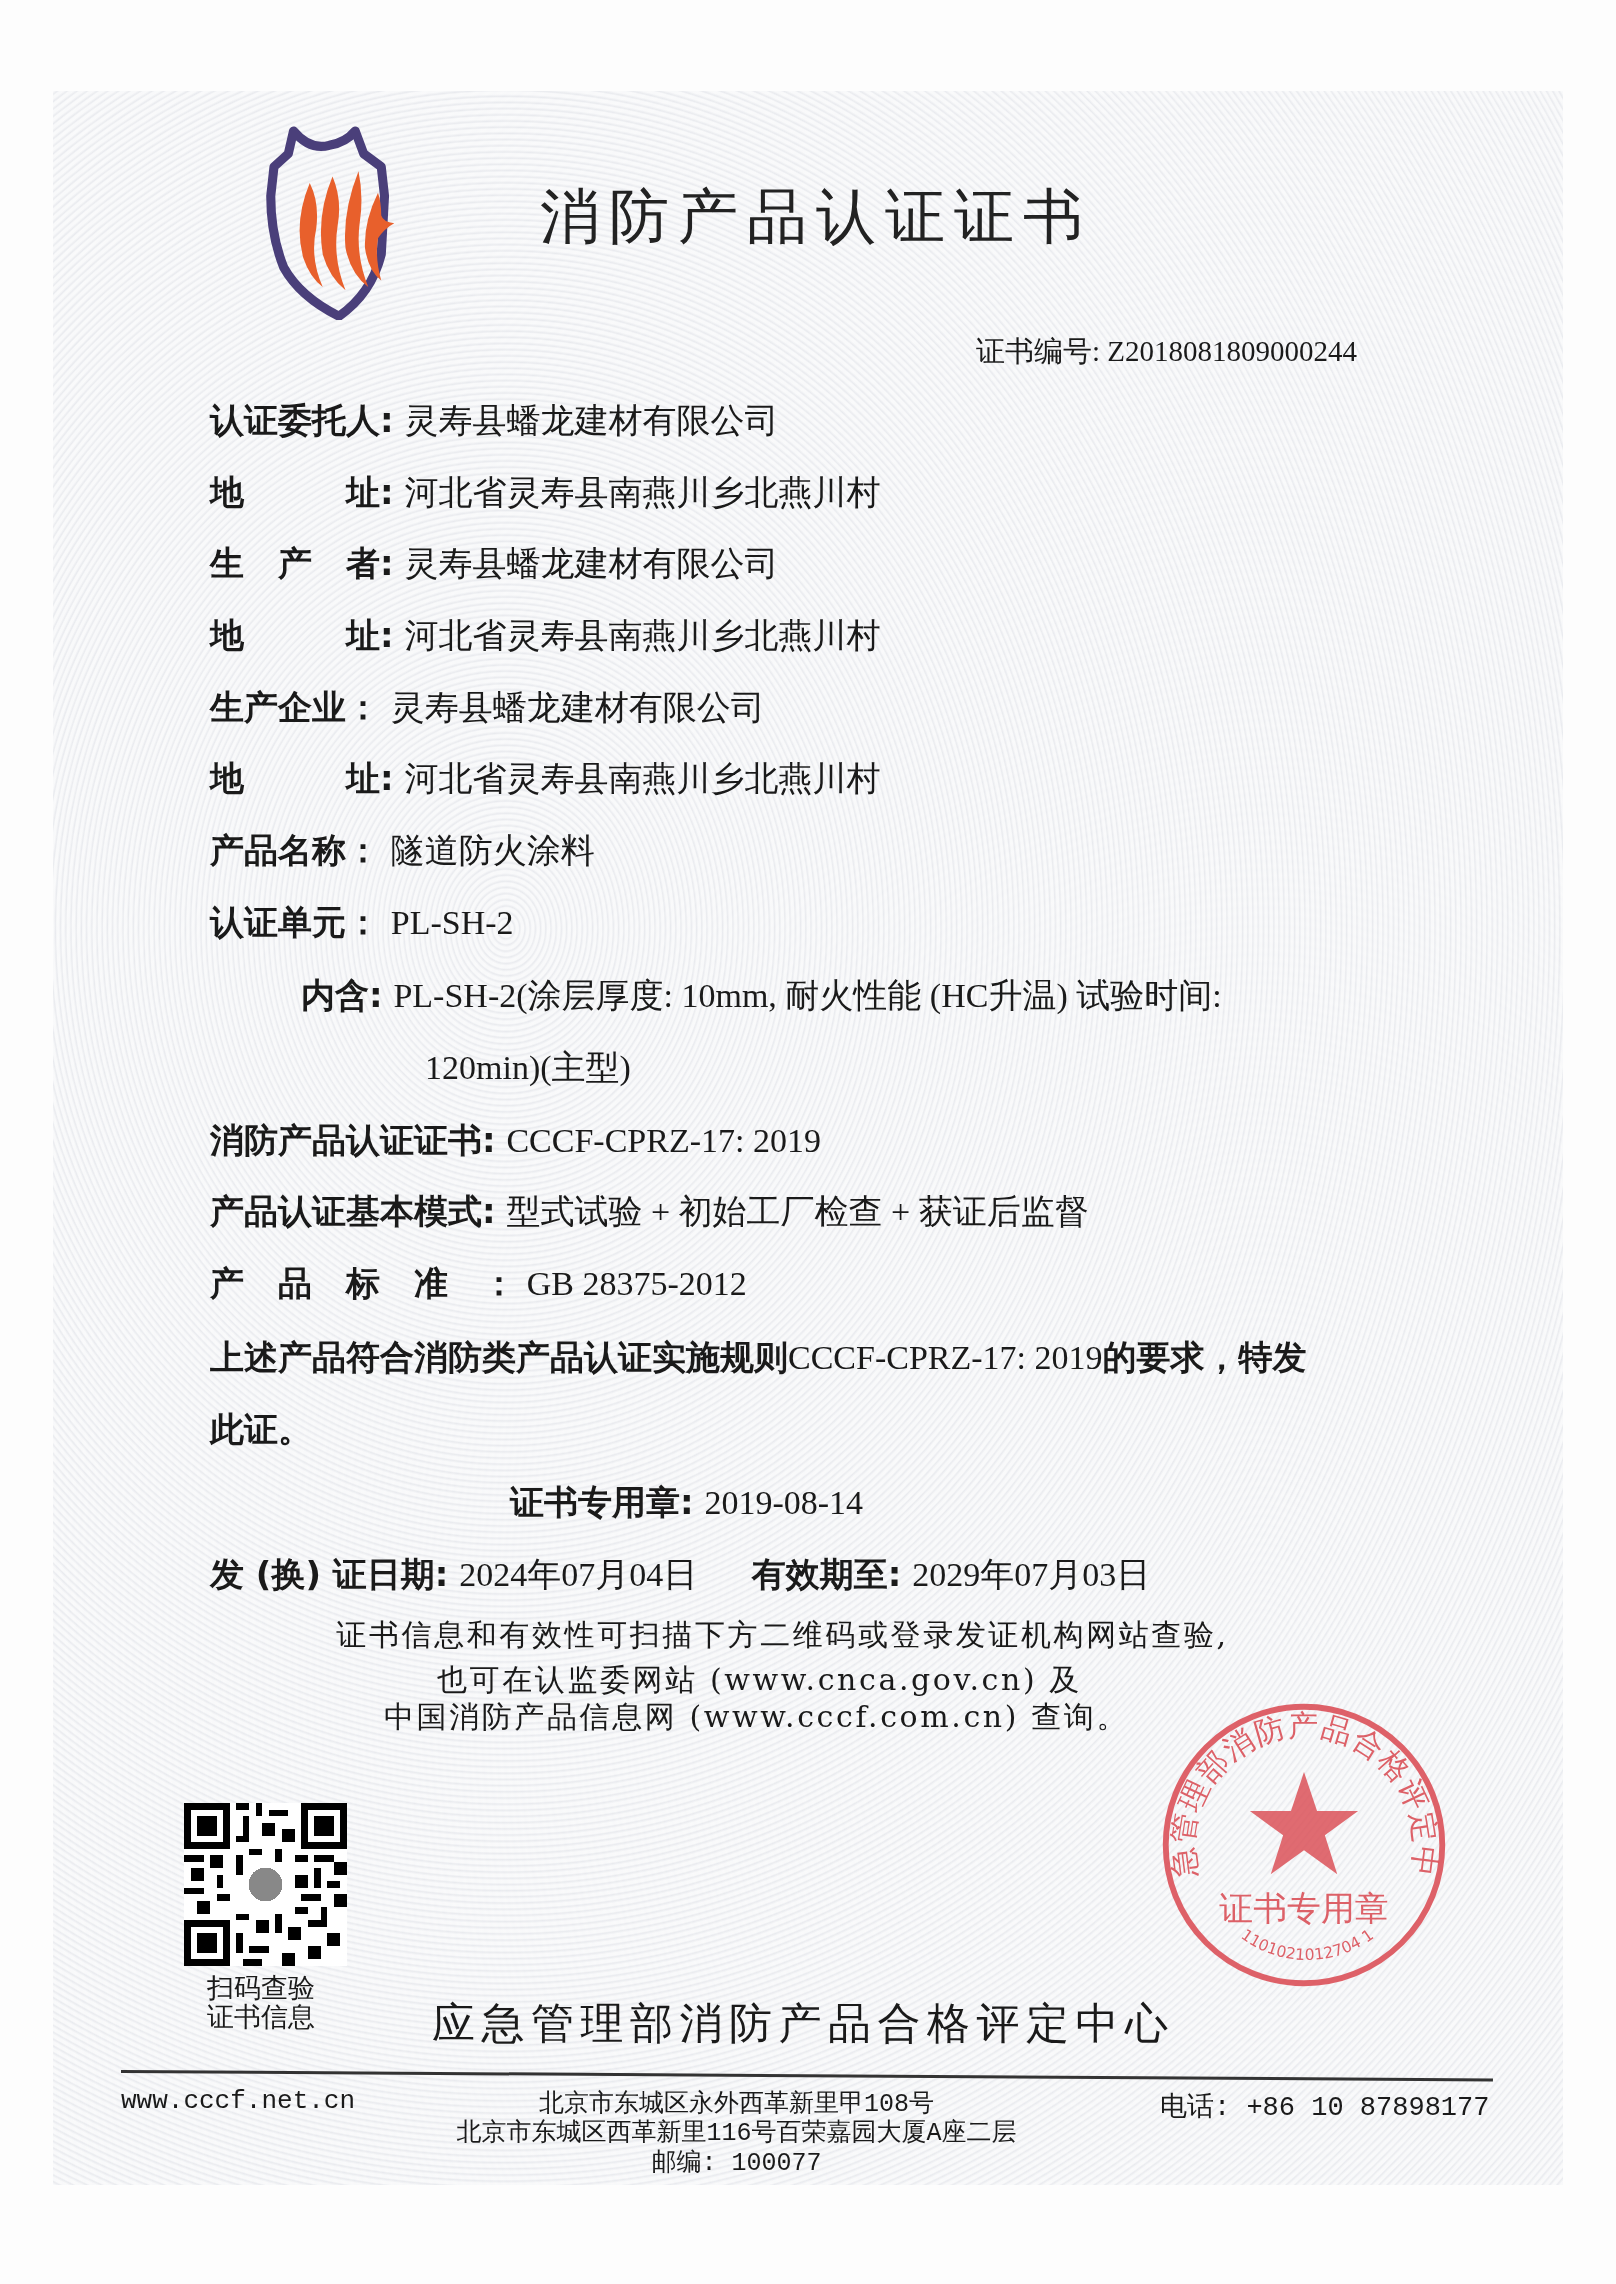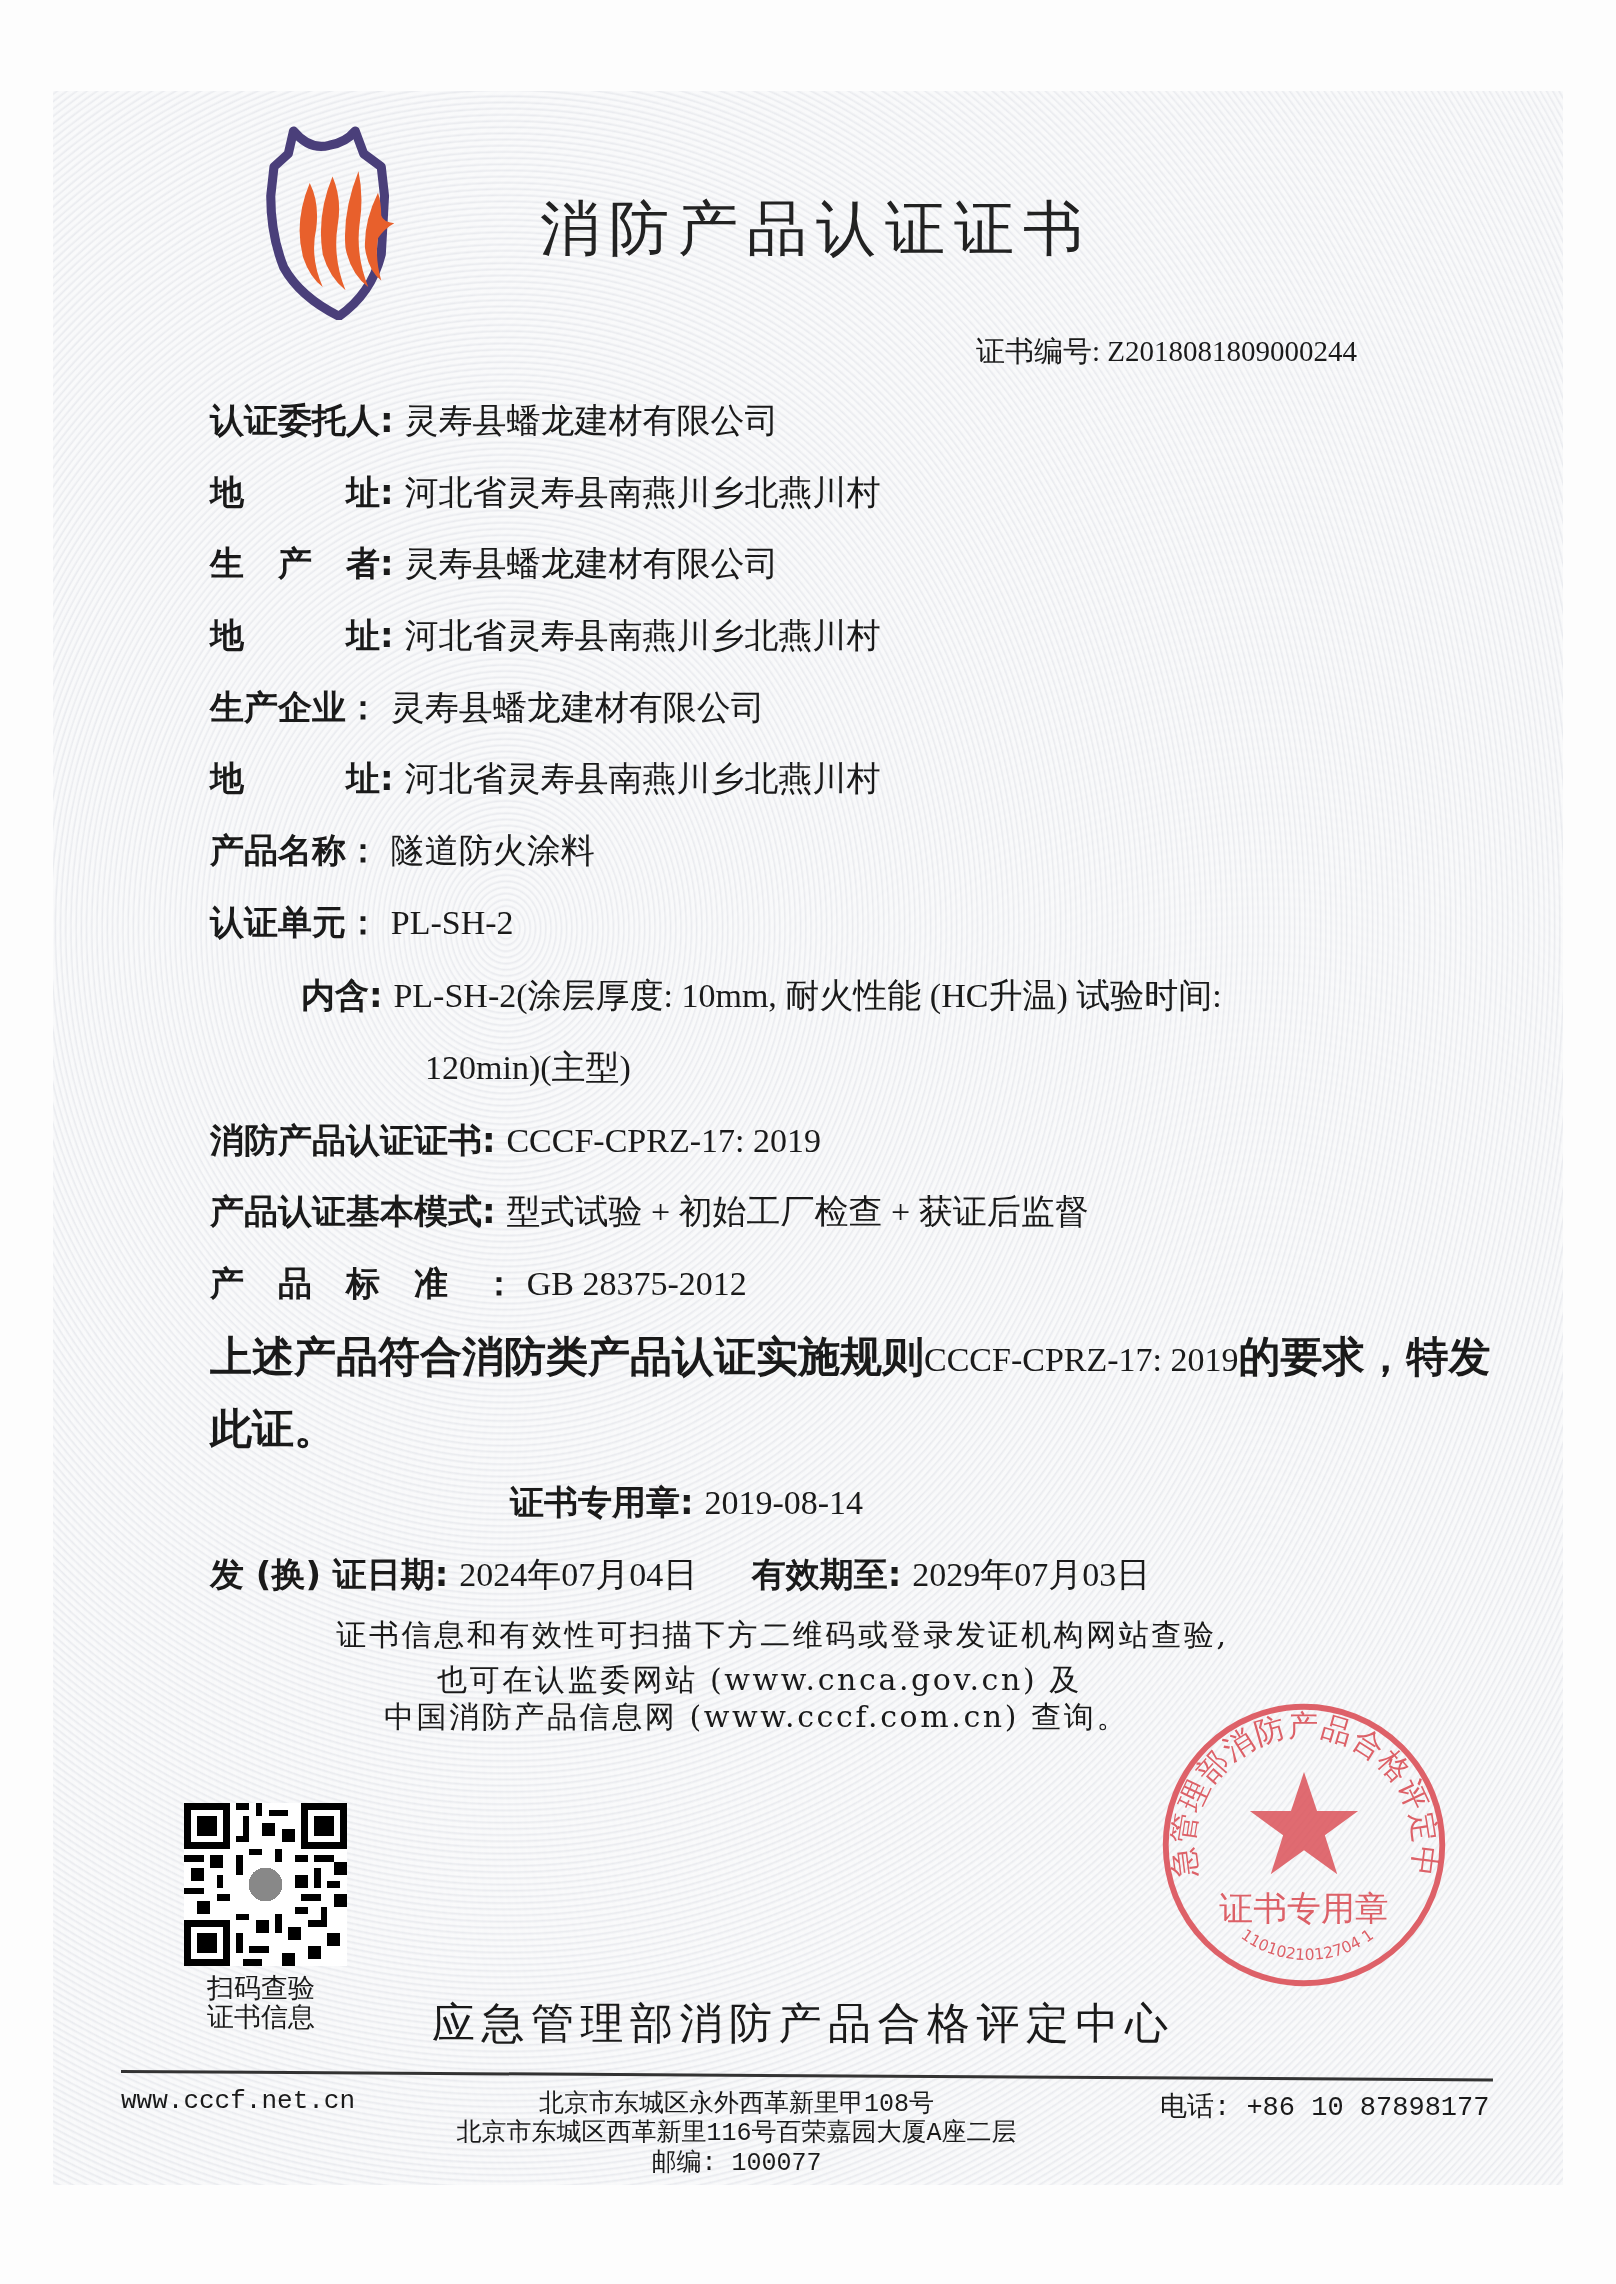--- a/index.html
+++ b/index.html
@@ -11,26 +11,26 @@
   }
   .paper {
     position: absolute; left: 53px; top: 91px; width: 1510px; height: 2094px;
     background-color: #f3f4f6;
     background-image:
       repeating-radial-gradient(ellipse at 30% 40%, rgba(255,255,255,0.55) 0px, rgba(255,255,255,0.55) 2px, rgba(220,222,228,0.35) 3.3px, rgba(255,255,255,0.55) 5.2px),
       repeating-radial-gradient(ellipse at 80% 75%, rgba(255,255,255,0.0) 0px, rgba(230,232,238,0.25) 3.9px, rgba(255,255,255,0.0) 7.2px);
   }
   .abs { position: absolute; white-space: nowrap; }
   .logo { left: 248px; top: 124px; width: 156px; height: 196px; }
-  .title { left: 540px; top: 177px; font-size: 60px; letter-spacing: 9px; font-family: "DejaVu Sans", "Liberation Sans", sans-serif; font-weight: normal; color: #222; margin-top: 12px; }
+  .title { left: 540px; top: 177px; font-size: 60px; letter-spacing: 9px; font-family: "DejaVu Sans", "Liberation Sans", sans-serif; font-weight: normal; color: #222; }
   .certno { left: 936px; top: 332px; font-size: 29px; font-family: "Liberation Serif", serif; margin-left: 40px; }
   .row { position: absolute; left: 210px; height: 46px; font-size: 34px; line-height: 42px; white-space: nowrap; }
   .lbl { display: inline-block; font-family: "DejaVu Sans", "Liberation Sans", sans-serif; font-weight: bold; }
   .val { display: inline-block; font-family: "Liberation Serif", "DejaVu Serif", serif; }
-  .bold-line { font-family: "DejaVu Sans", "Liberation Sans", sans-serif; font-weight: bold; font-size: 42px; margin-top: 48px; }
+  .bold-line { font-family: "DejaVu Sans", "Liberation Sans", sans-serif; font-weight: bold; font-size: 34px; margin-top: 48px; }
   .notice { left: 0; width: 1617px; text-align: center; font-size: 30px; letter-spacing: 2.6px; font-family: "DejaVu Serif", serif; }
   .qr { left: 184px; top: 1803px; width: 163px; height: 163px; }
   .qr-caption { left: 207px; top: 1974px; font-size: 27px; line-height: 29px; font-family: Liberation Sans, sans-serif; white-space: normal; width: 130px; text-align: left; }
   .issuer { left: 432px; top: 1995px; font-size: 43px; letter-spacing: 6.5px; font-family: "DejaVu Serif", serif; }
   .rule { left: 121px; top: 2070px; width: 1372px; height: 2.6px; background: #333; transform: rotate(0.35deg); transform-origin: left; }
   .footer { font-family: Liberation Mono, monospace; font-size: 25px; }
   .stamp { left: 1154px; top: 1695px; width: 300px; height: 300px; }
 </style>
 </head>
 <body>

